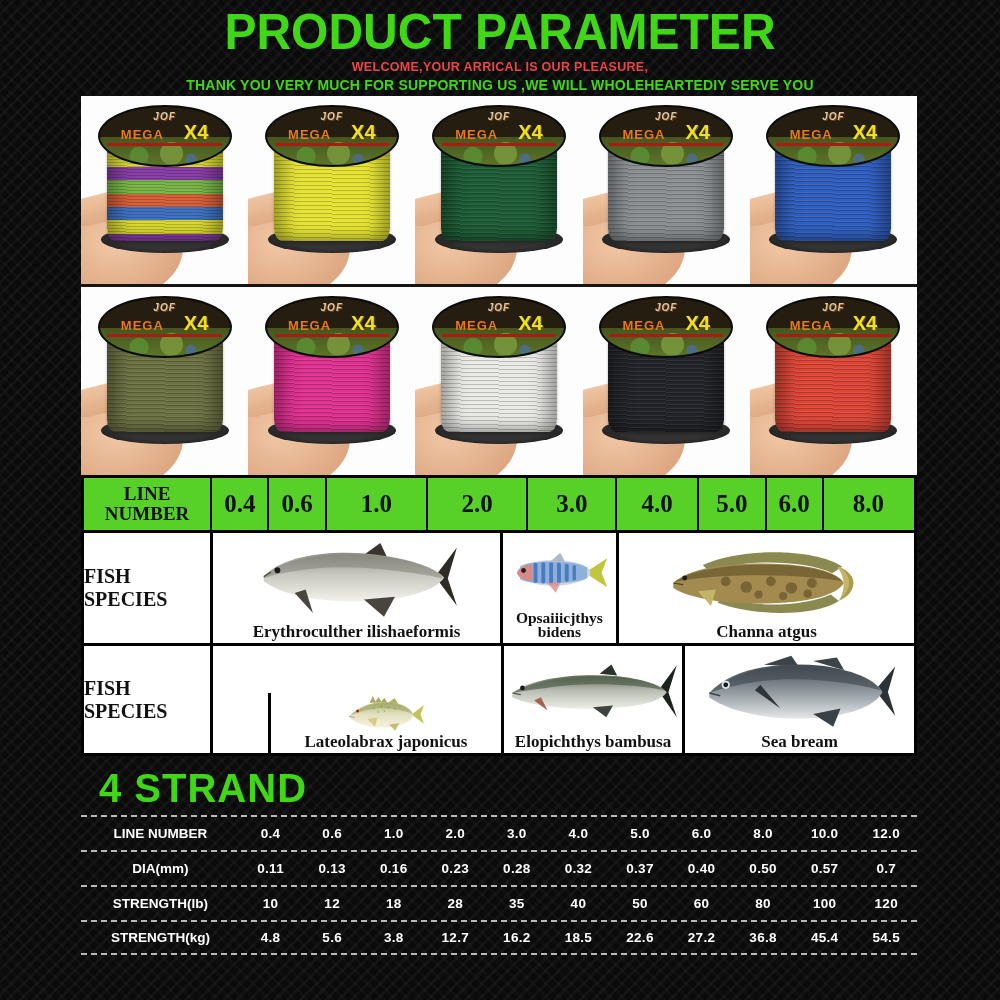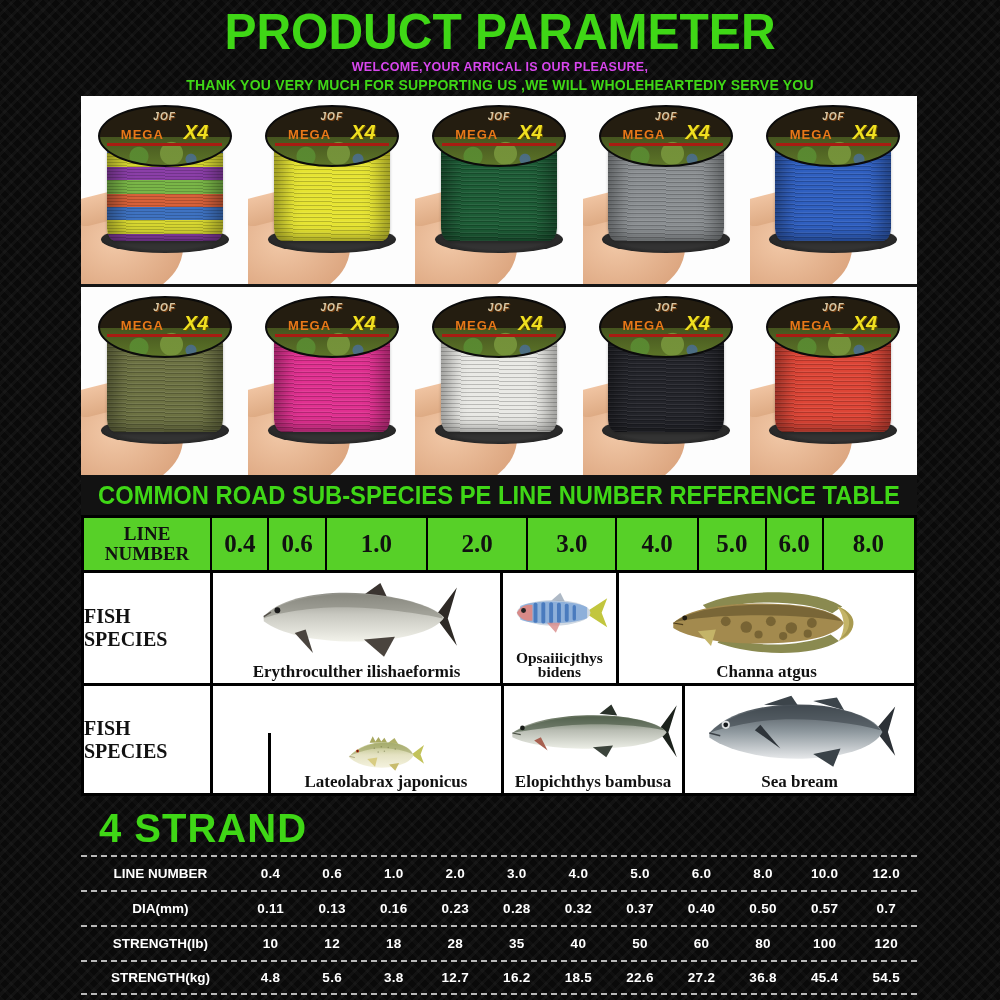--- a/index.html
+++ b/index.html
@@ -8,21 +8,21 @@
     width: 1000px; height: 1000px; overflow: hidden; position: relative;
     font-family: "Liberation Sans", sans-serif;
     background-color: #0a0a0a;
     background-image:
       repeating-linear-gradient(135deg, rgba(255,255,255,.035) 0 3px, transparent 3px 9px),
       repeating-linear-gradient(45deg, rgba(255,255,255,.022) 0 3px, transparent 3px 9px);
   }
   
   .header { padding-top: 8px; text-align: center; height: 96px; }
   .title { font-size: 48px; font-weight: 900; color: #3fd716; letter-spacing: 0px; line-height: 1.02; transform: scaleY(1.04); }
-  .sub1 { margin-top: 3px; font-size: 12.5px; font-weight: 700; color: #d946ef; letter-spacing: .3px; }
+  .sub1 { margin-top: 3px; font-size: 12.5px; font-weight: 700; color: #ef4444; letter-spacing: .3px; }
   .sub2 { margin-top: 3px; font-size: 14px; font-weight: 700; color: #3fd716; letter-spacing: .2px; }
   
   .content { width: 836px; margin-left: 81px; }
   
   .photo-grid { display: grid; grid-template-columns: repeat(5, 1fr); grid-auto-rows: 188px; gap: 3px 0; background: #151515; }
   .photo { background: #fdfdfd; position: relative; overflow: hidden; }
   .hand { position: absolute; left: -16px; bottom: -14px; width: 118px; height: 92px;
           background: radial-gradient(ellipse at 42% 38%, #f2c9a8, #dda781 72%, #cf9870);
           border-radius: 52% 44% 56% 46%; }
   .hand::before { content: ""; position: absolute; top: -14px; left: 6px; width: 78px; height: 28px;
@@ -32,21 +32,21 @@
            border: 2px solid #0b0b0b; overflow: hidden;
            background:
              radial-gradient(circle at 30% 85%, rgba(90,140,50,.9) 0 9px, transparent 10px),
              radial-gradient(circle at 70% 90%, rgba(70,110,180,.65) 0 5px, transparent 6px),
              radial-gradient(circle at 55% 80%, rgba(120,150,60,.9) 0 11px, transparent 12px),
              linear-gradient(#241d10 0 52%, #46551f 52%, #5c7428 100%); }
   .lab-brand { margin-top: 4px; text-align: center; font-style: italic; font-weight: 900; font-size: 10px;
                color: #d8c9a6; letter-spacing: 1px; text-shadow: 1px 1px 0 #7a4010; }
   .lab-row { text-align: center; line-height: 1; margin-top: 0px; }
   .lab-mega { font-weight: 900; font-size: 13px; color: #e87818; letter-spacing: 1px; }
-  .lab-x4 { font-style: italic; font-weight: 900; font-size: 20px; color: #f0e020; margin-left: 20px;
+  .lab-x4 { font-weight: 900; font-size: 20px; color: #f0e020; margin-left: 20px;
             text-shadow: 1px 1px 0 #6a5500; }
   .lab-strip { width: 88%; height: 3px; margin: 1px auto 0; background: #a81c12; }
   .s-body { position: relative; z-index: 2; margin: -27px auto 0; width: 116px; height: 101px;
             border-radius: 9px / 13px;
             background-image:
               repeating-linear-gradient(1.5deg, rgba(0,0,0,.20) 0 1px, rgba(255,255,255,.07) 1px 2px, transparent 2px 4px);
             box-shadow: inset 11px 0 16px rgba(0,0,0,.30), inset -11px 0 16px rgba(0,0,0,.30), 0 2px 3px rgba(0,0,0,.25); }
   .body-multi { background-image:
               repeating-linear-gradient(1.5deg, rgba(0,0,0,.18) 0 1px, transparent 1px 3px),
               repeating-linear-gradient(180deg, #3f73c2 0 13px, #d8d832 13px 27px, #8b3fa8 27px 40px, #7ab648 40px 54px, #d8613a 54px 67px); }
@@ -222,23 +222,20 @@
           <div class="lab-brand">JOF</div>
           <div class="lab-row"><span class="lab-mega">MEGA</span><span class="lab-x4">X4</span></div>
           <div class="lab-strip"></div>
         </div>
         <div class="s-body" style="background-color: rgb(221, 69, 54);"></div>
         <div class="s-flange"></div>
       </div>
     </div>
   </div>
 
-  <div class="banner">
-    <div class="banner-text">COMMON ROAD SUB-SPECIES PE LINE NUMBER REFERENCE TABLE</div>
-  </div>
 
   <div class="ref-header">
     <div class="ref-cell ref-label">LINE NUMBER</div>
     <div class="ref-cell num w-s">0.4</div>
     <div class="ref-cell num w-s">0.6</div>
     <div class="ref-cell num w-m1">1.0</div>
     <div class="ref-cell num w-m2">2.0</div>
     <div class="ref-cell num w-m3">3.0</div>
     <div class="ref-cell num w-m4">4.0</div>
     <div class="ref-cell num w-p1">5.0</div>

